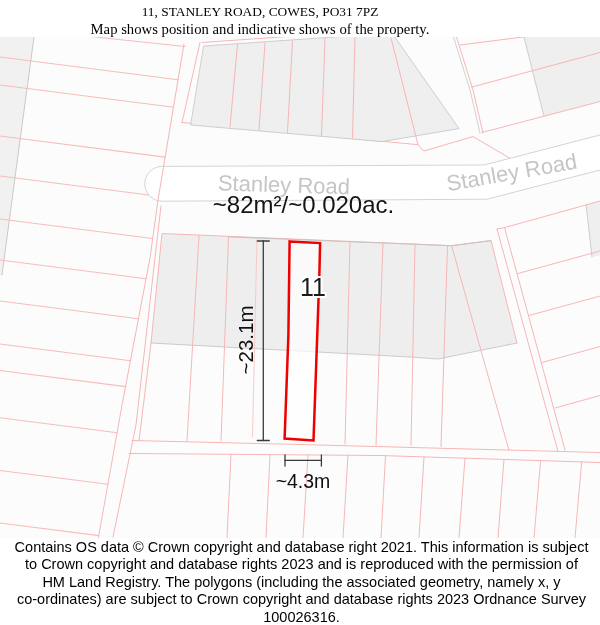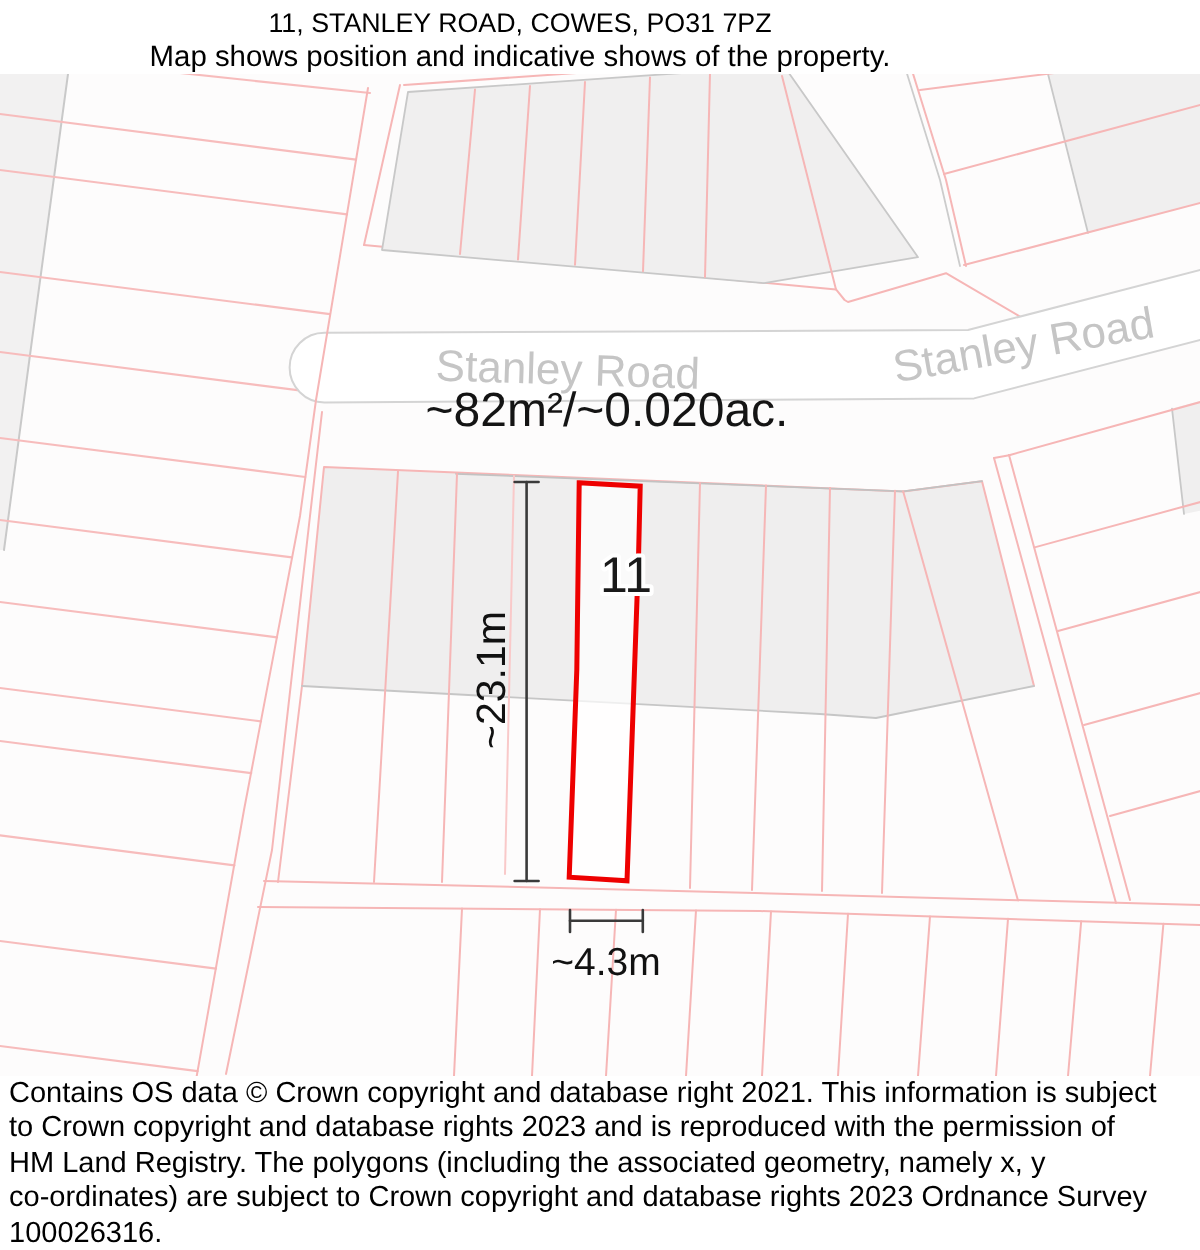--- a/index.html
+++ b/index.html
@@ -1,18 +1,18 @@
 <!DOCTYPE html>
 <html><head>
 <meta charset="utf-8">
 <style>
   html,body{margin:0;padding:0;background:#ffffff;width:600px;height:625px;overflow:hidden;}
   body{font-family:"Liberation Sans", sans-serif;position:relative;}
-  .hdr{position:absolute;left:0;width:520px;text-align:center;color:#000;}
-  .ftr{position:absolute;left:4.5px;top:538.6px;width:594px;color:#000;font-size:14.5px;line-height:17.5px;text-align:left;}
+  .hdr{position:absolute;left:0;width:520px;text-align:center;color:#000;font-family:Liberation Serif, serif;}
+  .ftr{position:absolute;left:4.5px;top:538.6px;width:594px;color:#000;font-size:14.5px;line-height:17.5px;text-align:center;}
   svg{position:absolute;left:0;top:0;}
   svg text{font-family:"Liberation Sans", sans-serif;}
 </style>
 </head>
 <body>
 
 <div class="hdr" style="top:3.5px;font-size:13.4px;">11, STANLEY ROAD, COWES, PO31 7PZ</div>
 
 <div class="hdr" style="top:20.5px;font-size:14.7px;">Map shows position and indicative shows of the property.</div>
 

